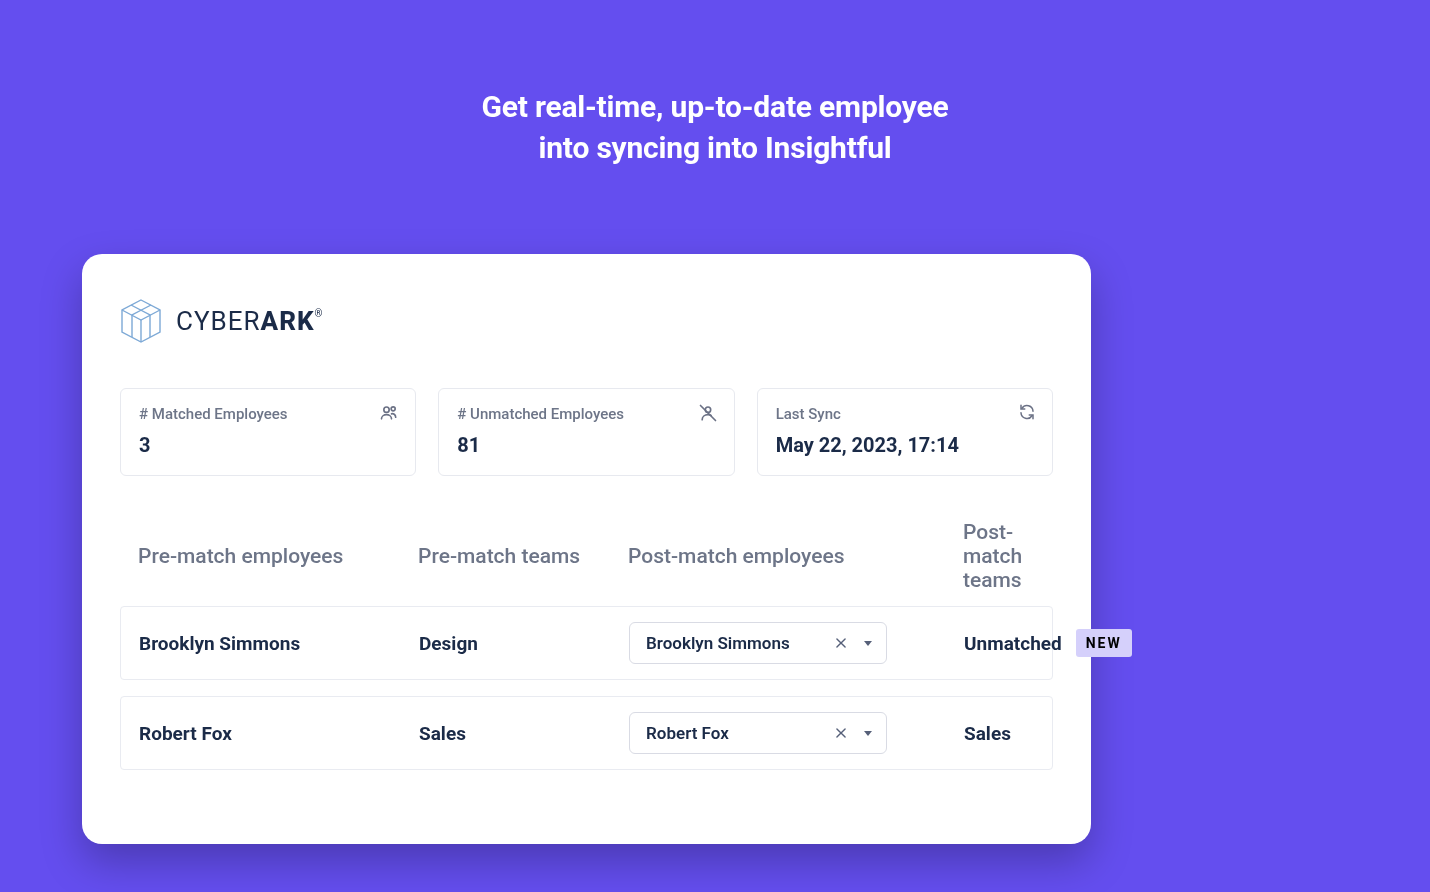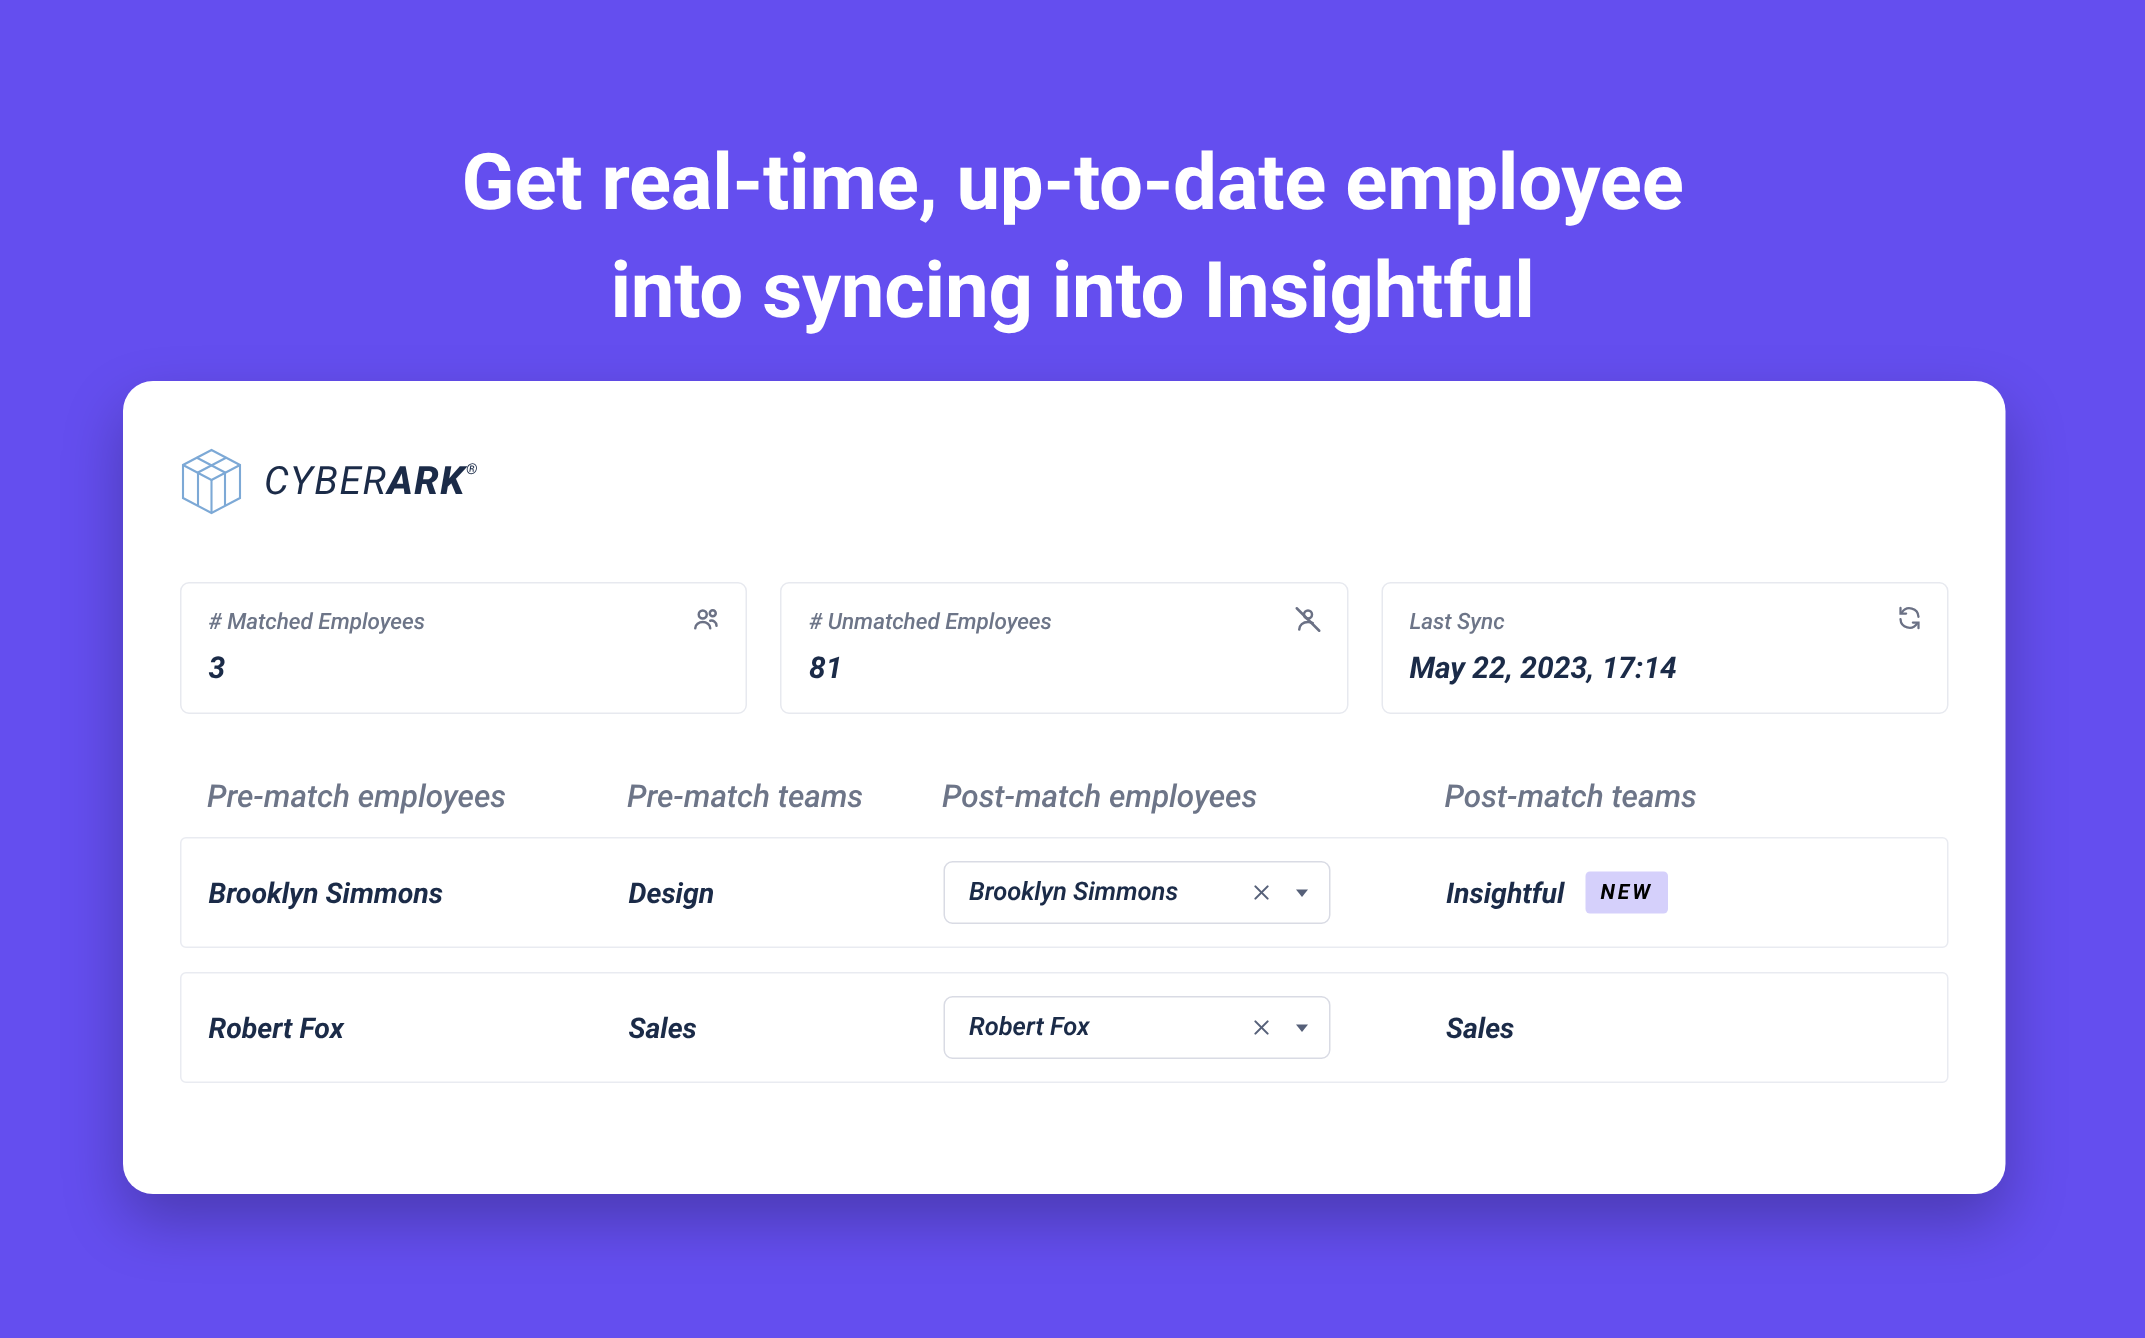--- a/index.html
+++ b/index.html
@@ -11,35 +11,34 @@
     height: 892px;
     position: relative;
     overflow: hidden;
   }
   .hero {
     text-align: center;
     color: #ffffff;
     padding-top: 86px;
   }
   .hero h1 {
-    font-size: 52px;
+    font-size: 30px;
     font-weight: 700;
     line-height: 1.38;
     letter-spacing: -0.2px;
   }
   .card {
     position: absolute;
     left: 82px;
     top: 254px;
-    width: 1255px;
+    width: 1009px;
     background: #ffffff;
     border-radius: 20px;
     padding: 44px 38px 58px 38px;
     box-shadow: 0 18px 40px rgba(0,0,0,0.25);
-    font-style: italic;
   }
   .brand {
     display: flex;
     align-items: center;
     gap: 14px;
     margin-bottom: 44px;
   }
   .brand-logo svg { display:block; }
   .brand-name {
     font-size: 26px;
@@ -228,21 +227,21 @@
               <span>
                 <svg width="12" height="12" viewBox="0 0 24 24" fill="currentColor">
                     <polygon points="4,8 20,8 12,18"></polygon>
                   </svg>
               </span>
             </span>
           </div>
         </div>
         <div class="cell">
           <div class="team-wrap">
-            <span>Insightful</span>
+            <span>Unmatched</span>
             <span class="badge">NEW</span>
           </div>
         </div>
       </div>
 
       <div class="grid-row">
         <div class="cell">Robert Fox</div>
         <div class="cell">Sales</div>
         <div class="cell">
           <div class="select">

